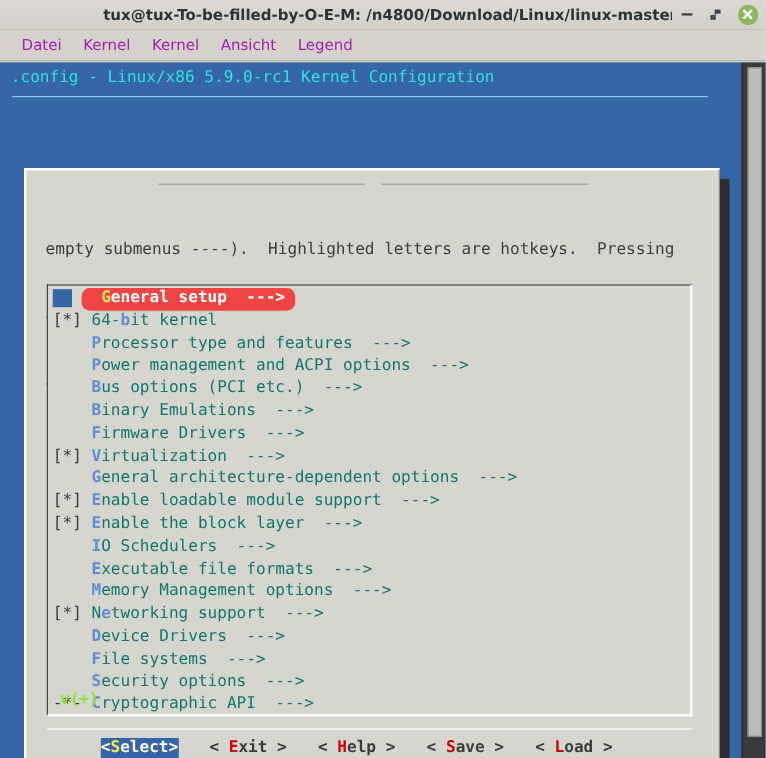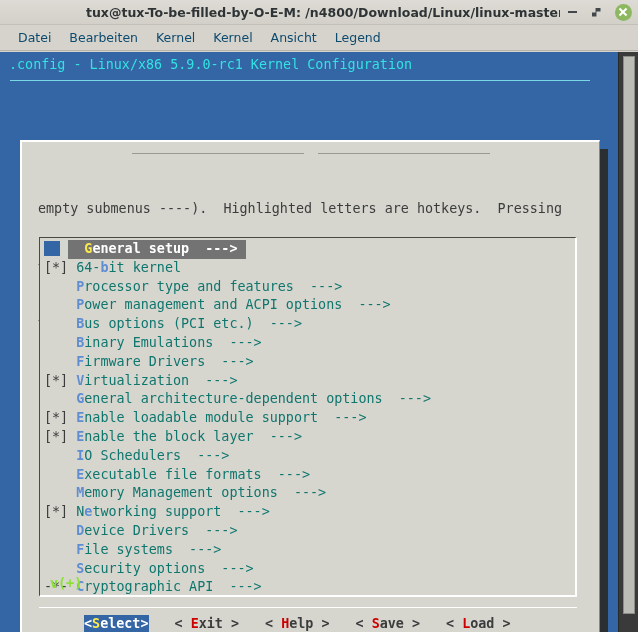--- a/index.html
+++ b/index.html
@@ -97,21 +97,21 @@
     background: #d6d3cd;
     border-bottom: 1px solid #b6b3ad;
     display: flex;
     align-items: center;
     box-sizing: border-box;
     padding-left: 9px;
   }
   .menu-item {
     font-family: "DejaVu Sans", sans-serif;
     font-size: 12.5px;
-    color: #0c4a6e;
+    color: #a21caf;
     padding: 2px 9px;
     white-space: nowrap;
   }
 
   
   #terminal {
     position: absolute;
     left: 0; top: 52px;
     width: 638px;
     height: 580px;
@@ -249,24 +249,25 @@
     position: relative;
   }
   .mrow .mark { color: #3c3c3c; }
   .mrow .hot  { color: #5f8dd3; font-weight: bold; }
   .mrow .txt  { color: #0f766e; }
 
   .mrow.sel {
     background: transparent;
   }
   .mrow.sel .hl {
-    background: #737373;
+    background: #ef4444;
     color: #ffffff;
     font-weight: bold;
     display: inline-block;
+    border-radius: 7px;
   }
   .mrow.sel .hl .hot {
     color: #fce94f;
     font-weight: bold;
   }
   .cursor-cell {
     display: inline-block;
     background: #d3d7cf;
     color: #3465a4;
   }
@@ -329,21 +330,20 @@
     <div class="wbtn wbtn-max">
         <i></i>
       </div>
     <div class="wbtn wbtn-close">
         <i></i>
       </div>
   </div>
 
   <div id="menubar">
     <div class="menu-item">Datei</div>
-    <div class="menu-item">Bearbeiten</div>
     <div class="menu-item">Kernel</div>
     <div class="menu-item">Kernel</div>
     <div class="menu-item">Ansicht</div>
     <div class="menu-item">Legend</div>
   </div>
 
   <div id="terminal">
     <div id="term-inner">
 
       <div id="term-header">.config - Linux/x86 5.9.0-rc1 Kernel Configuration</div>

